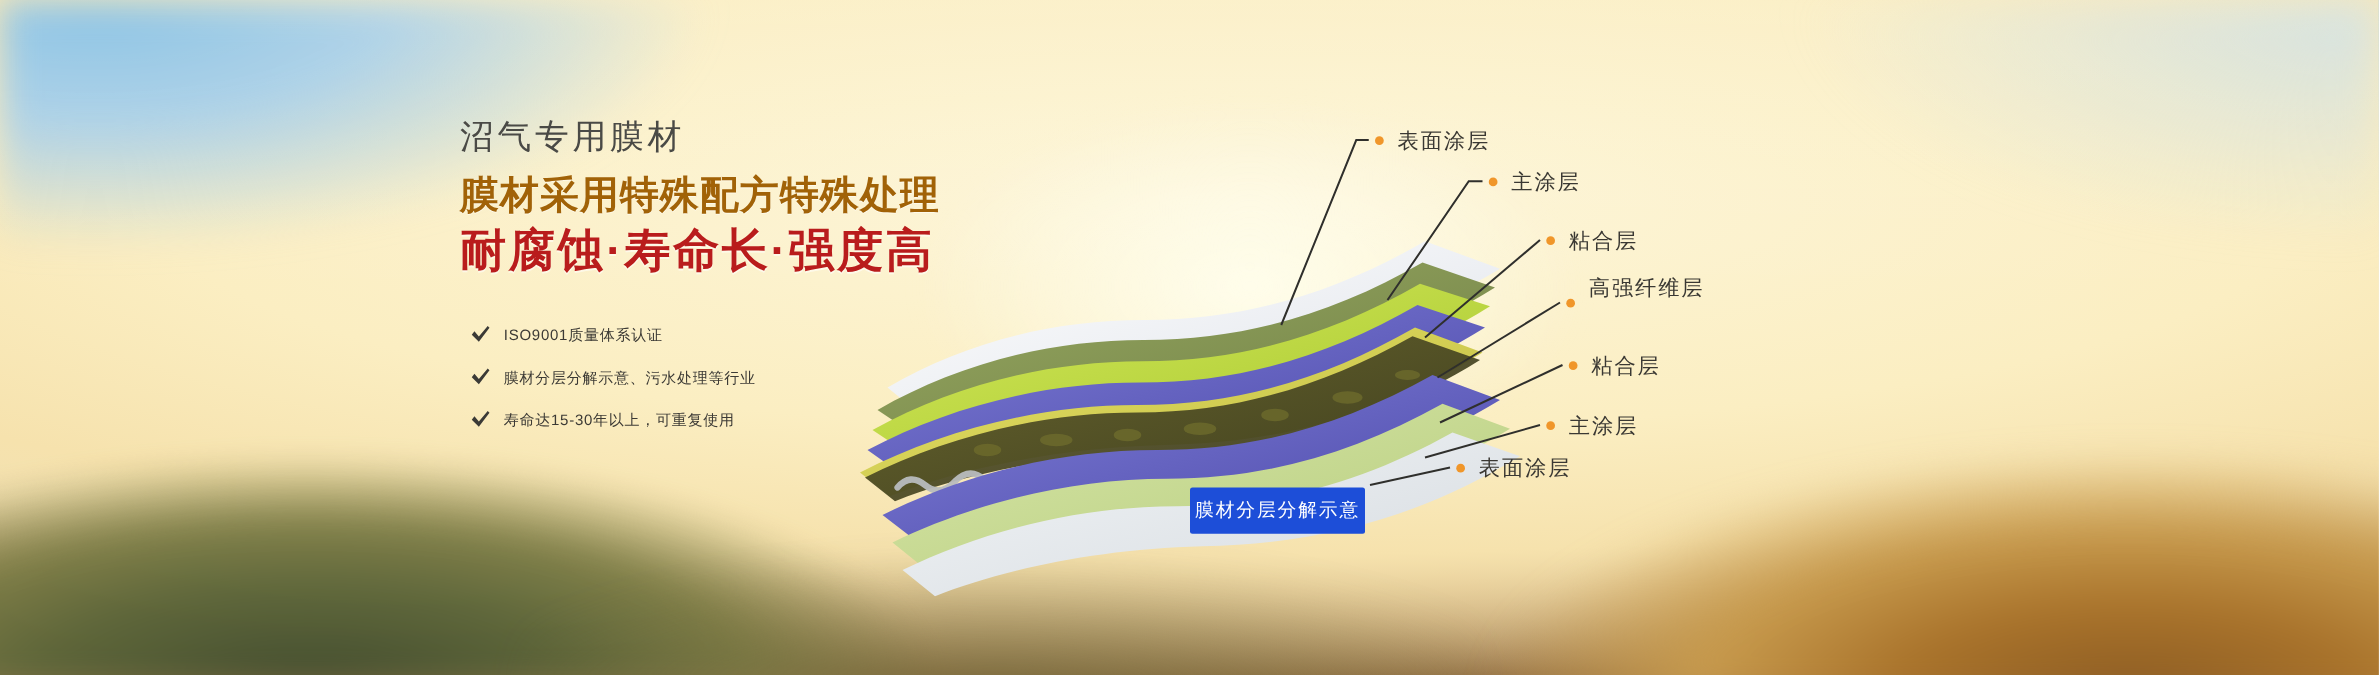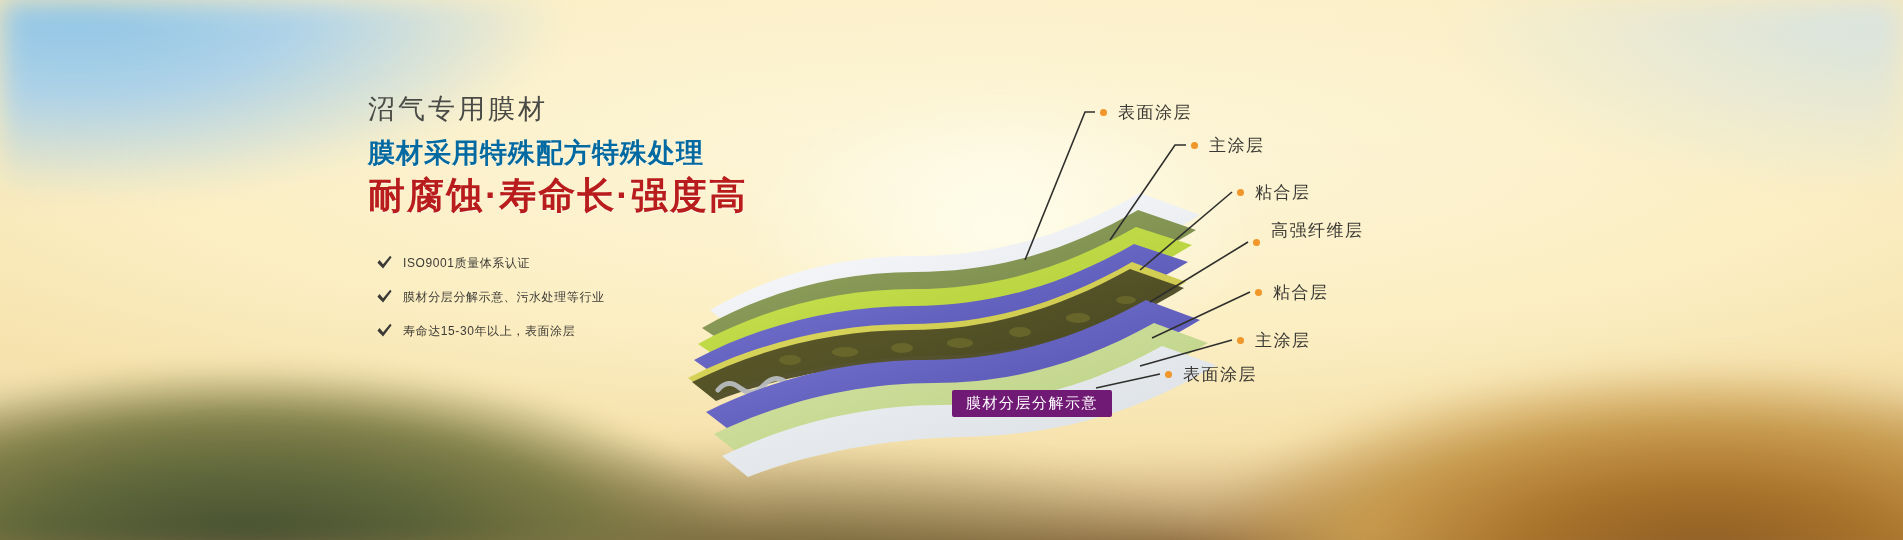--- a/index.html
+++ b/index.html
@@ -32,37 +32,37 @@
     background:radial-gradient(70% 100% at 70% 100%, #8a5a22 0%, #a9732b 32%, #c79a4d 58%, rgba(214,178,120,0) 86%);
     filter:blur(14px);}
   .bg-glow{position:absolute;left:620px;top:40px;width:760px;height:420px;
     background:radial-gradient(50% 50% at 50% 45%, rgba(255,255,240,.85) 0%, rgba(255,250,215,0) 70%);
     filter:blur(10px);}
   .bg-veil{position:absolute;inset:0;background:linear-gradient(180deg,rgba(255,255,255,.10),rgba(255,255,255,0) 45%);}
 
   
   .copy{position:absolute;left:368px;top:96px;width:470px;}
   .eyebrow{font-size:27px;color:#4a4a46;letter-spacing:3px;line-height:1;margin:0 0 14px 0;font-weight:400;}
-  .headline{font-size:27px;font-weight:bold;color:#0369a1;letter-spacing:1px;line-height:1.22;margin:0;
+  .headline{font-size:31px;font-weight:bold;color:#a16207;letter-spacing:1px;line-height:1.22;margin:0;
     text-shadow:0 1px 0 rgba(255,255,255,.55);}
   .subline{font-size:37px;font-weight:bold;color:#b91c1c;letter-spacing:2px;line-height:1.28;margin:2px 0 0 0;
     text-shadow:0 1px 0 rgba(255,255,255,.55);}
 
   .bullets{margin:36px 0 0 8px;padding:0;list-style:none;}
   .bullets li{display:flex;align-items:center;margin:0 0 17px 0;font-size:12px;color:#3c3a35;letter-spacing:.6px;}
   .chk{width:17px;height:17px;margin-right:10px;flex:0 0 17px;display:block;}
 
   
   .illus{position:absolute;left:640px;top:60px;width:640px;height:420px;}
   .callouts{position:absolute;left:1000px;top:70px;width:420px;height:330px;text-align:right;}
   .clabel{position:absolute;font-size:17px;color:#3a3833;white-space:nowrap;letter-spacing:1.5px;}
   .cdot{position:absolute;width:7px;height:7px;border-radius:50%;background:#f0962a;}
 
-  .badge{position:absolute;left:952px;top:390px;height:27px;padding:0 14px;display:flex;align-items:center;
-    background:#701a75;color:#fff;font-size:15px;letter-spacing:1.5px;border-radius:2px;}
+  .badge{position:absolute;left:952px;top:390px;height:37px;padding:0 4px;display:flex;align-items:center;
+    background:#1d4ed8;color:#fff;font-size:15px;letter-spacing:1.5px;border-radius:2px;}
 </style>
 </head>
 <body>
 
 <div id="banner">
 
   <div class="bg-base"></div>
   <div class="bg-sky-left"></div>
   <div class="bg-sky-right"></div>
   <div class="bg-glow"></div>
@@ -86,21 +86,21 @@
       <li>
         <svg class="chk" viewBox="0 0 24 24">
           <path d="M2 11 L5 7 L10 13 L20 1 L22 3 L10 19 Z" fill="#3b3a36"></path>
         </svg>
         <span>膜材分层分解示意、污水处理等行业</span>
       </li>
       <li>
         <svg class="chk" viewBox="0 0 24 24">
           <path d="M2 11 L5 7 L10 13 L20 1 L22 3 L10 19 Z" fill="#3b3a36"></path>
         </svg>
-        <span>寿命达15-30年以上，表面涂层</span>
+        <span>寿命达15-30年以上，可重复使用</span>
       </li>
     </ul>
   </div>
 
   <div class="illus">
     <svg width="640" height="420" viewBox="0 0 640 420">
       <defs>
         <linearGradient id="gWhite" x1="0" y1="0" x2="1" y2="1">
           <stop offset="0" stop-color="#ffffff"></stop>
             <stop offset="1" stop-color="#dfe3ea"></stop>

